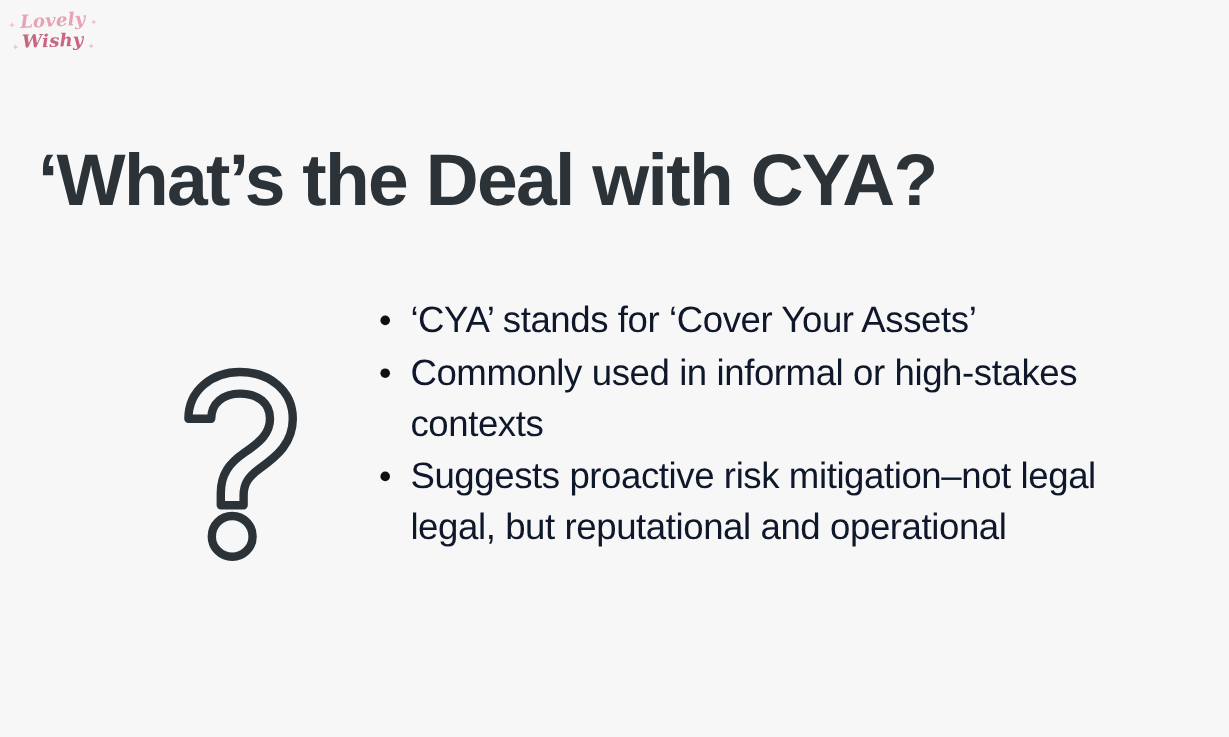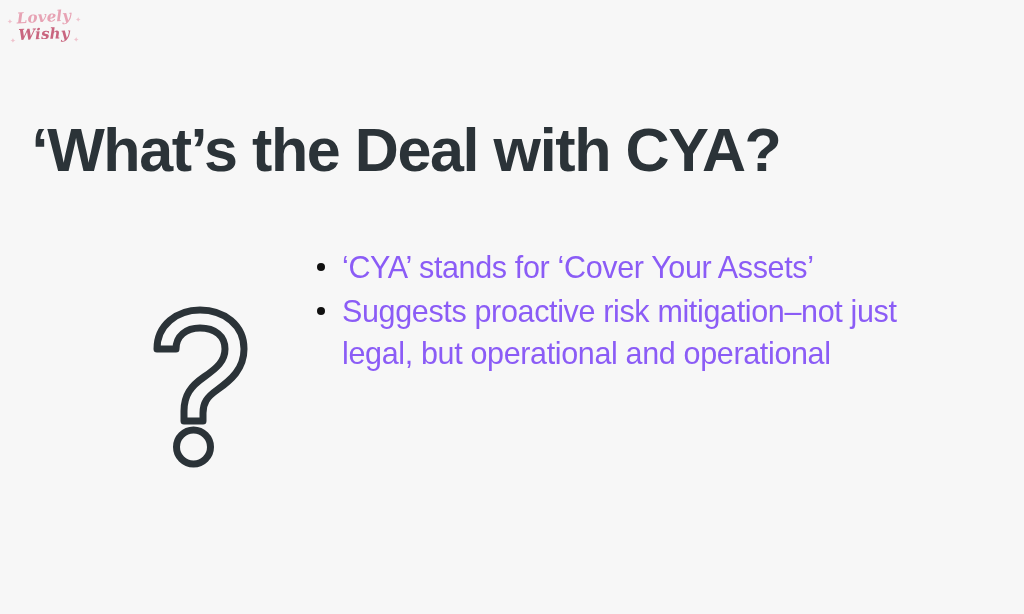--- a/index.html
+++ b/index.html
@@ -89,21 +89,21 @@
 
   
   #bullet-list {
     position: absolute;
     left: 310px;
     top: 246px;
     width: 660px;
     margin: 0;
     padding: 0;
     list-style: none;
-    color: #8b5cf6;
+    color: #0f172a;
     font-family: "Liberation Sans", sans-serif;
     font-size: 30.5px;
     line-height: 42px;
     letter-spacing: -0.35px;
   }
   #bullet-list li {
     position: relative;
     padding-left: 32px;
     margin: 0 0 2px 0;
   }
@@ -141,17 +141,21 @@
     <circle cx="48.5" cy="144" r="17" fill="none" stroke="#2b3338" stroke-width="7"></circle>
   </svg>
 
   <ul id="bullet-list">
     <li>
       <span class="bullet-dot"></span>
       <span class="bullet-text">‘CYA’ stands for ‘Cover Your Assets’</span>
     </li>
     <li>
       <span class="bullet-dot"></span>
-      <span class="bullet-text">Suggests proactive risk mitigation–not just legal, but operational and operational</span>
+      <span class="bullet-text">Commonly used in informal or high-stakes contexts</span>
+    </li>
+    <li>
+      <span class="bullet-dot"></span>
+      <span class="bullet-text">Suggests proactive risk mitigation–not legal legal, but reputational and operational</span>
     </li>
   </ul>
 
 </div>
 
 </body></html>

